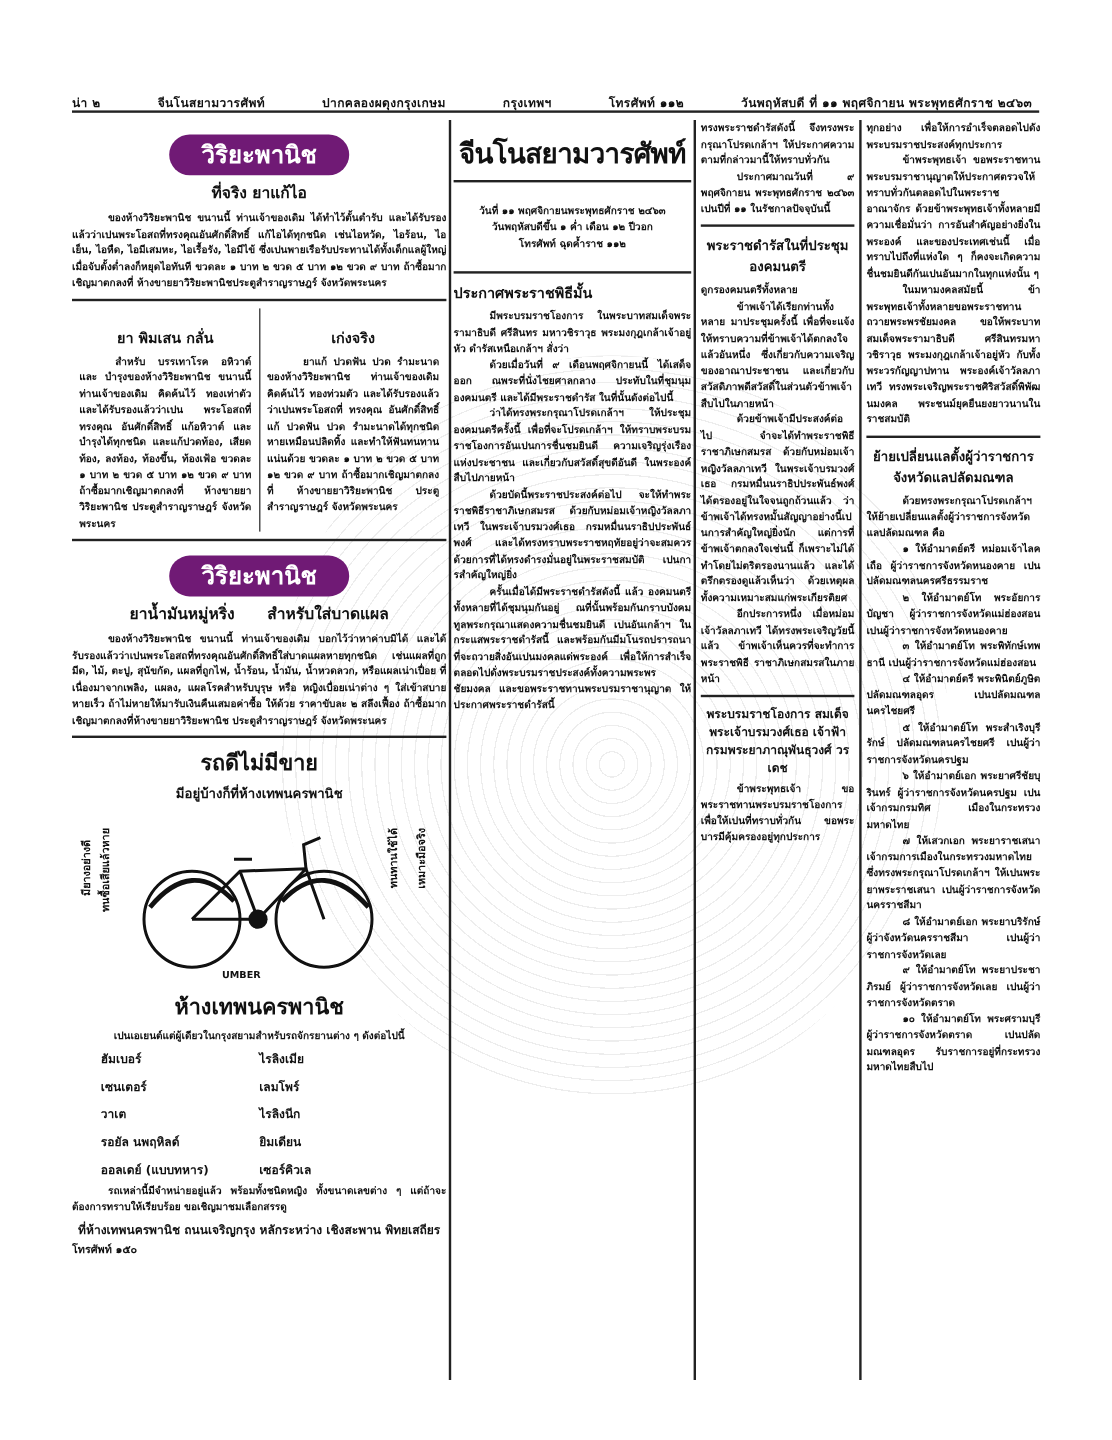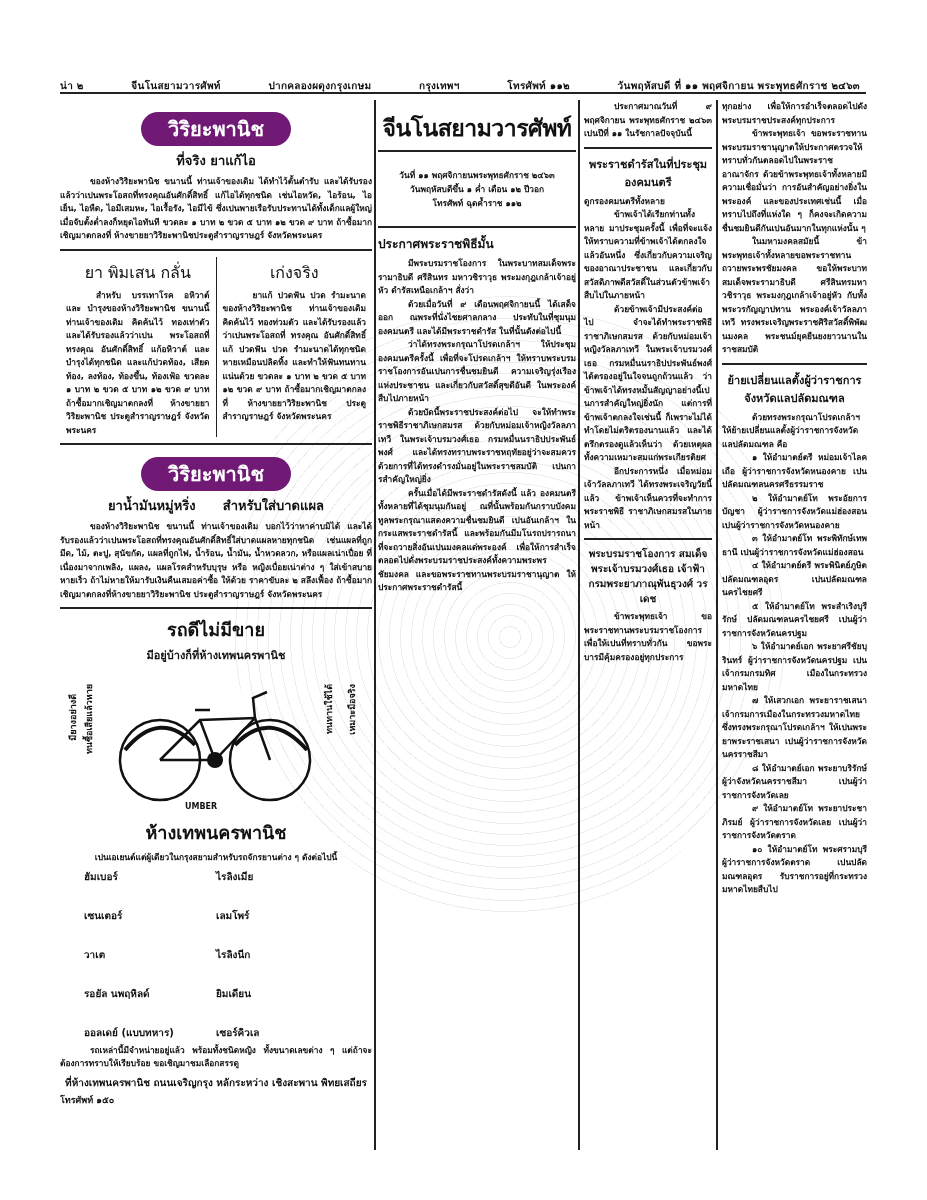--- a/index.html
+++ b/index.html
@@ -12,31 +12,31 @@
   .col-mid{left:378px;width:198px;}
   .vrule{position:absolute;width:2px;background:#222;}
   .banner{margin:12px auto 4px;width:150px;height:34px;background:#701a75;color:#fff;border-radius:18px;text-align:center;font-family:"DejaVu Serif",serif;font-size:20px;line-height:34px;font-weight:bold;}
   .sub{text-align:center;font-weight:bold;font-size:13px;margin:4px 0;}
   .body-text{font-size:8.4px;font-weight:bold;line-height:13.5px;text-align:justify;}
   .indent{text-indent:30px;}
   .hr{height:2px;background:#222;margin:6px 0;}
   .two-col{display:flex;}
   .two-col>div{flex:1;padding:0 6px;}
   .two-col>div:first-child{border-right:1.5px solid #222;}
-  .sec-title{text-align:center;font-weight:normal;font-size:16px;margin:3px 0 4px;}
+  .sec-title{text-align:center;font-weight:bold;font-size:12px;margin:15px 0 4px;}
   .mid-logo{font-family:"DejaVu Serif",serif;font-size:23px;font-weight:bold;text-align:center;margin:10px 0 4px;letter-spacing:-0.5px;}
   .mid-info{font-size:8.4px;font-weight:bold;text-align:center;line-height:14px;border-top:2px solid #222;border-bottom:2px solid #222;padding:16px 0;}
   .mid-headline{font-size:12px;font-weight:bold;margin:6px 0 4px;}
   .right-headline{font-size:13px;font-weight:bold;text-align:center;margin:4px 0;}
   .bike-title{text-align:center;font-size:18px;font-weight:bold;margin:6px 0 2px;}
   .bike-sub{text-align:center;font-size:11px;font-weight:bold;font-family:Liberation Mono, monospace;}
   .bike-wrap{position:relative;height:150px;}
   .vert{position:absolute;writing-mode:vertical-rl;transform:rotate(180deg);font-size:9px;font-weight:bold;}
   .shop-title{text-align:center;font-size:18px;font-weight:bold;margin:4px 0;}
-  .brands{display:grid;grid-template-columns:1fr 1fr;font-size:10px;font-weight:bold;row-gap:24px;padding:4px 24px;}
+  .brands{display:grid;grid-template-columns:1fr 1fr;font-size:10px;font-weight:bold;row-gap:8px;padding:4px 24px;}
   .speckle{position:absolute;left:230px;top:280px;width:560px;height:620px;border-radius:50%;
     background:repeating-radial-gradient(circle at 50% 55%, rgba(0,0,0,0) 0 10px, rgba(0,0,0,0.07) 10px 11px);pointer-events:none;}
 </style>
 </head>
 <body>
 
 <div class="page">
 
   <div class="masthead-line">
     <span>น่า ๒</span>
@@ -138,20 +138,21 @@
     </div>
     <div class="mid-headline">ประกาศพระราชพิธีมั้น</div>
     <div class="body-text indent">มีพระบรมราชโองการ ในพระบาทสมเด็จพระรามาธิบดี ศรีสินทร มหาวชิราวุธ พระมงกุฎเกล้าเจ้าอยู่หัว ดำรัสเหนือเกล้าฯ สั่งว่า</div>
     <div class="body-text indent">ด้วยเมื่อวันที่ ๙ เดือนพฤศจิกายนนี้ ได้เสด็จออก ณพระที่นั่งไชยศาลกลาง ประทับในที่ชุมนุมองคมนตรี และได้มีพระราชดำรัส ในที่นั้นดังต่อไปนี้</div>
     <div class="body-text indent">ว่าได้ทรงพระกรุณาโปรดเกล้าฯ ให้ประชุมองคมนตรีครั้งนี้ เพื่อที่จะโปรดเกล้าฯ ให้ทราบพระบรมราชโองการอันเปนการชื่นชมยินดี ความเจริญรุ่งเรืองแห่งประชาชน และเกี่ยวกับสวัสดิ์สุขดีอันดี ในพระองค์สืบไปภายหน้า</div>
     <div class="body-text indent">ด้วยบัดนี้พระราชประสงค์ต่อไป จะให้ทำพระราชพิธีราชาภิเษกสมรส ด้วยกับหม่อมเจ้าหญิงวัลลภาเทวี ในพระเจ้าบรมวงศ์เธอ กรมหมื่นนราธิปประพันธ์พงศ์ และได้ทรงทราบพระราชหฤทัยอยู่ว่าจะสมควร ด้วยการที่ได้ทรงดำรงมั่นอยู่ในพระราชสมบัติ เปนการสำคัญใหญ่ยิ่ง</div>
     <div class="body-text indent">ครั้นเมื่อได้มีพระราชดำรัสดังนี้ แล้ว องคมนตรีทั้งหลายที่ได้ชุมนุมกันอยู่ ณที่นั้นพร้อมกันกราบบังคมทูลพระกรุณาแสดงความชื่นชมยินดี เปนอันเกล้าฯ ในกระแสพระราชดำรัสนี้ และพร้อมกันมีมโนรถปรารถนา ที่จะถวายสิ่งอันเปนมงคลแด่พระองค์ เพื่อให้การสำเร็จตลอดไปดั่งพระบรมราชประสงค์ทั้งความพระพรชัยมงคล และขอพระราชทานพระบรมราชานุญาต ให้ประกาศพระราชดำรัสนี้</div>
   </div>
 
   <div class="col" style="left:584px;width:128px;">
+    <div class="body-text">ทรงพระราชดำรัสดังนี้ จึงทรงพระกรุณาโปรดเกล้าฯ ให้ประกาศความตามที่กล่าวมานี้ให้ทราบทั่วกัน</div>
     <div class="body-text indent">ประกาศมาณวันที่ ๙ พฤศจิกายน พระพุทธศักราช ๒๔๖๓ เปนปีที่ ๑๑ ในรัชกาลปัจจุบันนี้</div>
     <div class="hr"></div>
     <div class="right-headline" style="font-size:11px;">พระราชดำรัสในที่ประชุมองคมนตรี</div>
     <div class="body-text">ดูกรองคมนตรีทั้งหลาย</div>
     <div class="body-text indent">ข้าพเจ้าได้เรียกท่านทั้งหลาย มาประชุมครั้งนี้ เพื่อที่จะแจ้งให้ทราบความที่ข้าพเจ้าได้ตกลงใจแล้วอันหนึ่ง ซึ่งเกี่ยวกับความเจริญของอาณาประชาชน และเกี่ยวกับสวัสดิภาพดีสวัสดิ์ในส่วนตัวข้าพเจ้าสืบไปในภายหน้า</div>
     <div class="body-text indent">ด้วยข้าพเจ้ามีประสงค์ต่อไป จำจะได้ทำพระราชพิธีราชาภิเษกสมรส ด้วยกับหม่อมเจ้าหญิงวัลลภาเทวี ในพระเจ้าบรมวงศ์เธอ กรมหมื่นนราธิปประพันธ์พงศ์ ได้ตรองอยู่ในใจจนถูกถ้วนแล้ว ว่าข้าพเจ้าได้ทรงหมั้นสัญญาอย่างนี้เปนการสำคัญใหญ่ยิ่งนัก แต่การที่ข้าพเจ้าตกลงใจเช่นนี้ ก็เพราะไม่ได้ทำโดยไม่ตริตรองนานแล้ว และได้ตรึกตรองดูแล้วเห็นว่า ด้วยเหตุผลทั้งความเหมาะสมแก่พระเกียรติยศ</div>
     <div class="body-text indent">อีกประการหนึ่ง เมื่อหม่อมเจ้าวัลลภาเทวี ได้ทรงพระเจริญวัยนี้แล้ว ข้าพเจ้าเห็นควรที่จะทำการพระราชพิธี ราชาภิเษกสมรสในภายหน้า</div>
     <div class="hr"></div>
     <div class="right-headline" style="font-size:10px;">พระบรมราชโองการ สมเด็จพระเจ้าบรมวงศ์เธอ เจ้าฟ้ากรมพระยาภาณุพันธุวงศ์ วรเดช</div>
     <div class="body-text indent">ข้าพระพุทธเจ้า ขอพระราชทานพระบรมราชโองการเพื่อให้เปนที่ทราบทั่วกัน ขอพระบารมีคุ้มครองอยู่ทุกประการ</div>

